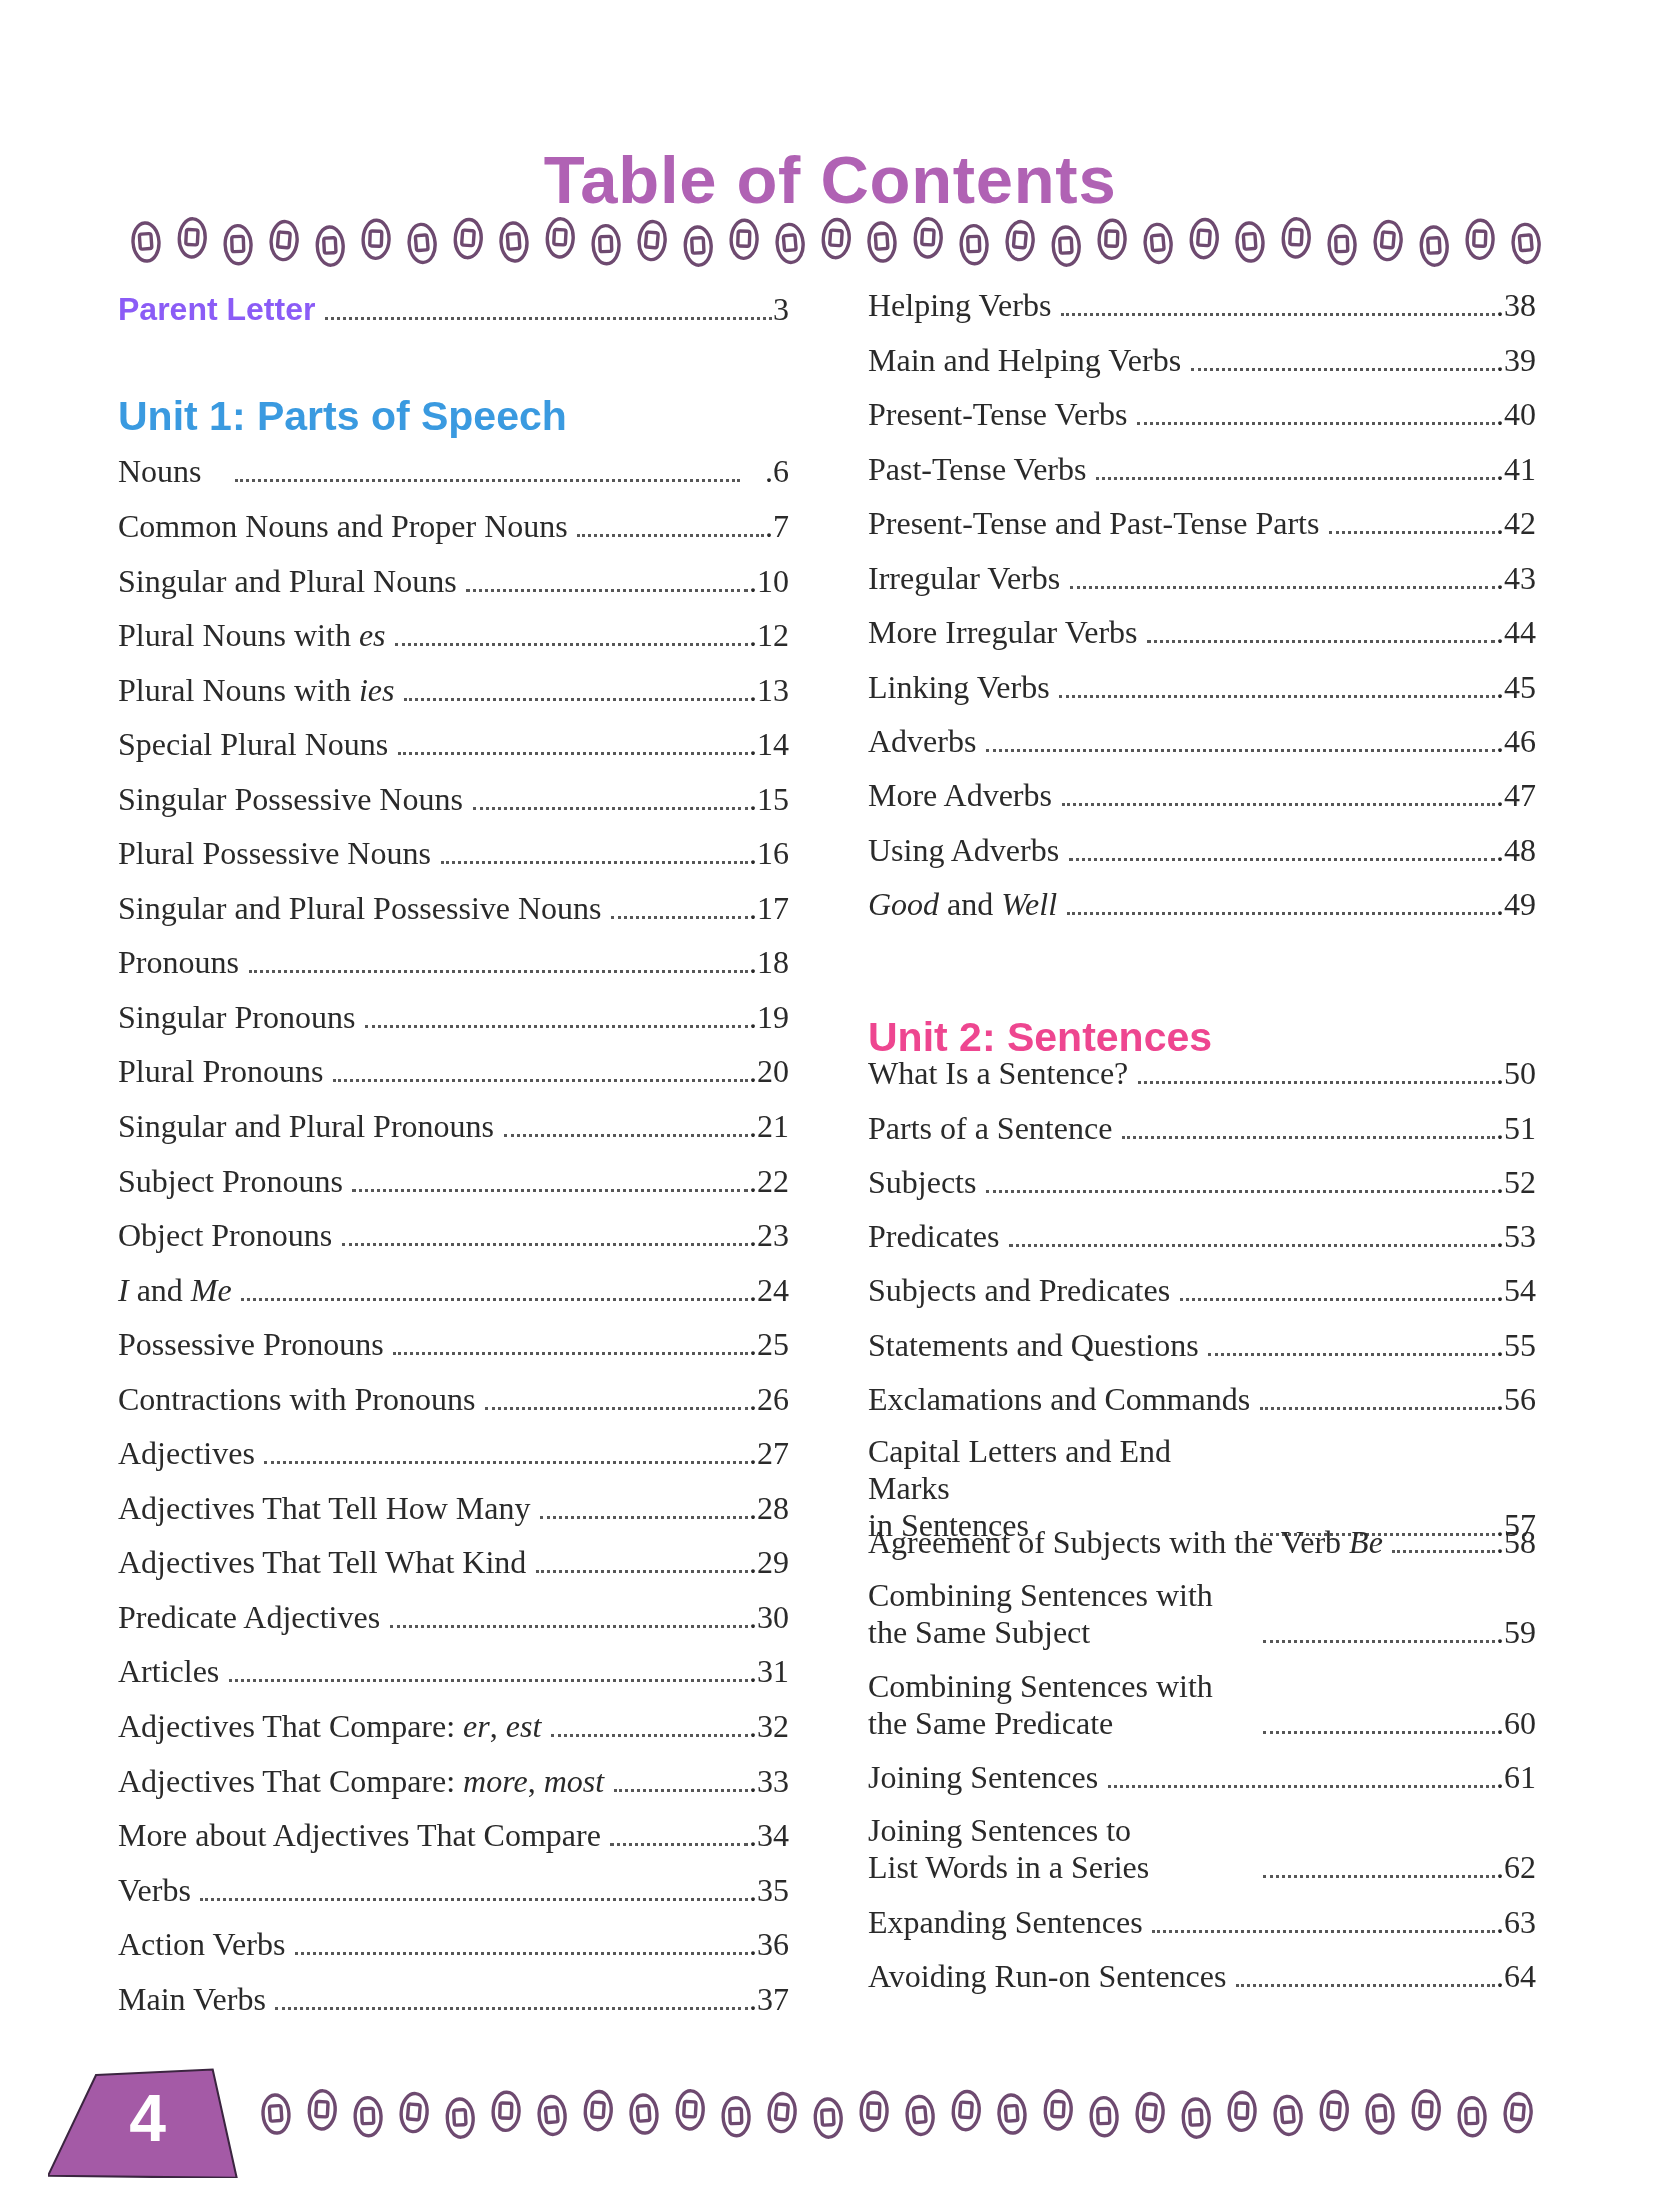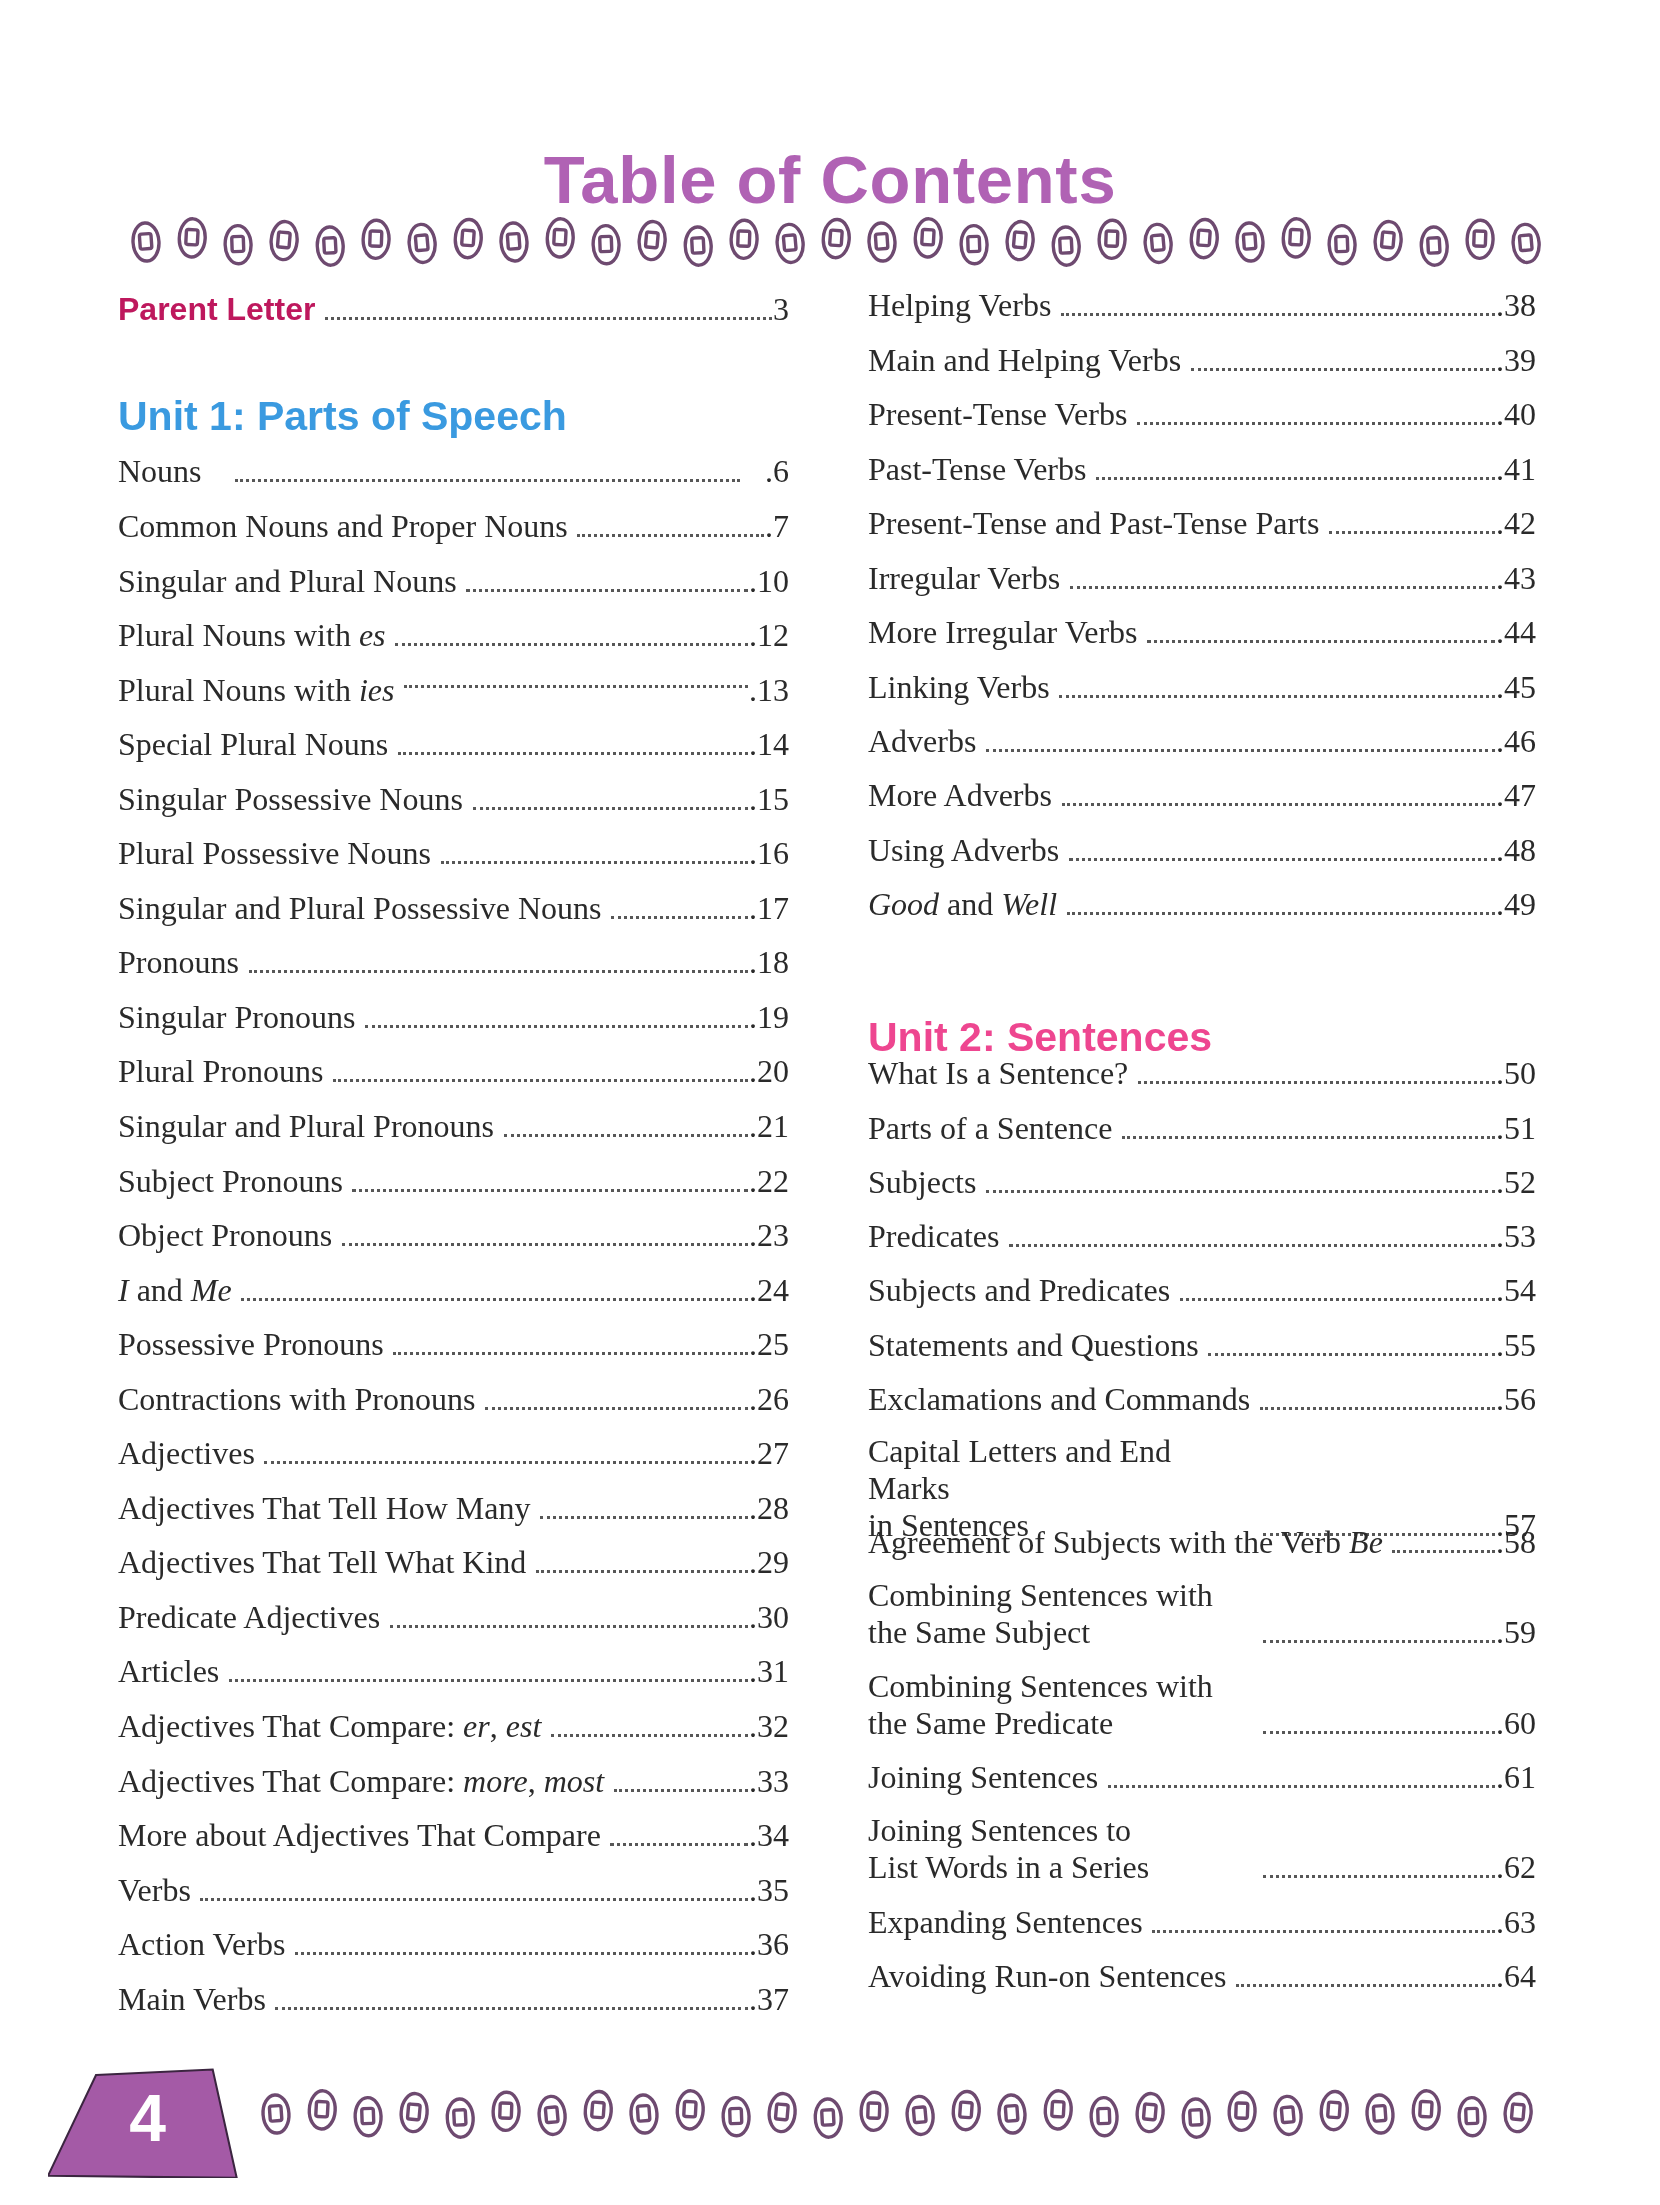--- a/index.html
+++ b/index.html
@@ -11,21 +11,21 @@
   .col { position: absolute; }
   .col.left { left: 118px; width: 671px; }
   .col.right { left: 868px; width: 668px; }
   .entry { position: absolute; left: 0; width: 100%; display: flex; align-items: flex-end; font-size: 32px; line-height: 37px; }
   .entry .label { white-space: nowrap; padding-right: 9.6px; }
   .entry .leader { flex: 1; border-bottom: 3.4px dotted #3a3a3a; margin-bottom: 8.2px; opacity: 0.85; }
   .entry .page { white-space: nowrap; padding-left: 1.4px; }
   .entry.two-line { align-items: flex-end; }
   .entry.two-line .label { white-space: normal; width: 385px; }
   .entry em { font-style: italic; }
-  .parent { font-family: "Liberation Sans", sans-serif; font-weight: bold; color: #be185d; font-size: 32px; }
+  .parent { font-family: "Liberation Sans", sans-serif; font-weight: bold; color: #8b5cf6; font-size: 32px; }
   .unit-head { position: absolute; left: 0; font-family: "Liberation Sans", sans-serif; font-weight: bold; font-size: 41px; white-space: nowrap; }
   .unit1 { color: #3a9ae0; }
   .unit2 { color: #ee4690; }
   .badge { position: absolute; left: 48px; top: 2068px; width: 199px; height: 110px; }
   .badge svg { position: absolute; left: 0; top: 0; }
   .badge .num { position: absolute; left: 0; width: 199px; top: 12.4px; text-align: center; font-family: "Liberation Sans", sans-serif; font-weight: bold; font-size: 66px; color: #ffffff; }
 </style>
 </head>
 <body>
 
@@ -242,21 +242,21 @@
       <div class="entry" style="top: 563px;">
         <span class="label"><span style="white-space: pre;">Singular and Plural Nouns</span></span>
         <span class="leader"></span>
         <span class="page">.10</span>
       </div>
       <div class="entry" style="top: 617px;">
         <span class="label"><span style="white-space: pre;">Plural Nouns with </span><em>es</em></span>
         <span class="leader"></span>
         <span class="page">.12</span>
       </div>
-      <div class="entry" style="top: 672px; align-items: center;">
+      <div class="entry" style="top: 672px;">
         <span class="label"><span style="white-space: pre;">Plural Nouns with </span><em>ies</em></span>
         <span class="leader"></span>
         <span class="page">.13</span>
       </div>
       <div class="entry" style="top: 726px;">
         <span class="label"><span style="white-space: pre;">Special Plural Nouns</span></span>
         <span class="leader"></span>
         <span class="page">.14</span>
       </div>
       <div class="entry" style="top: 781px;">

